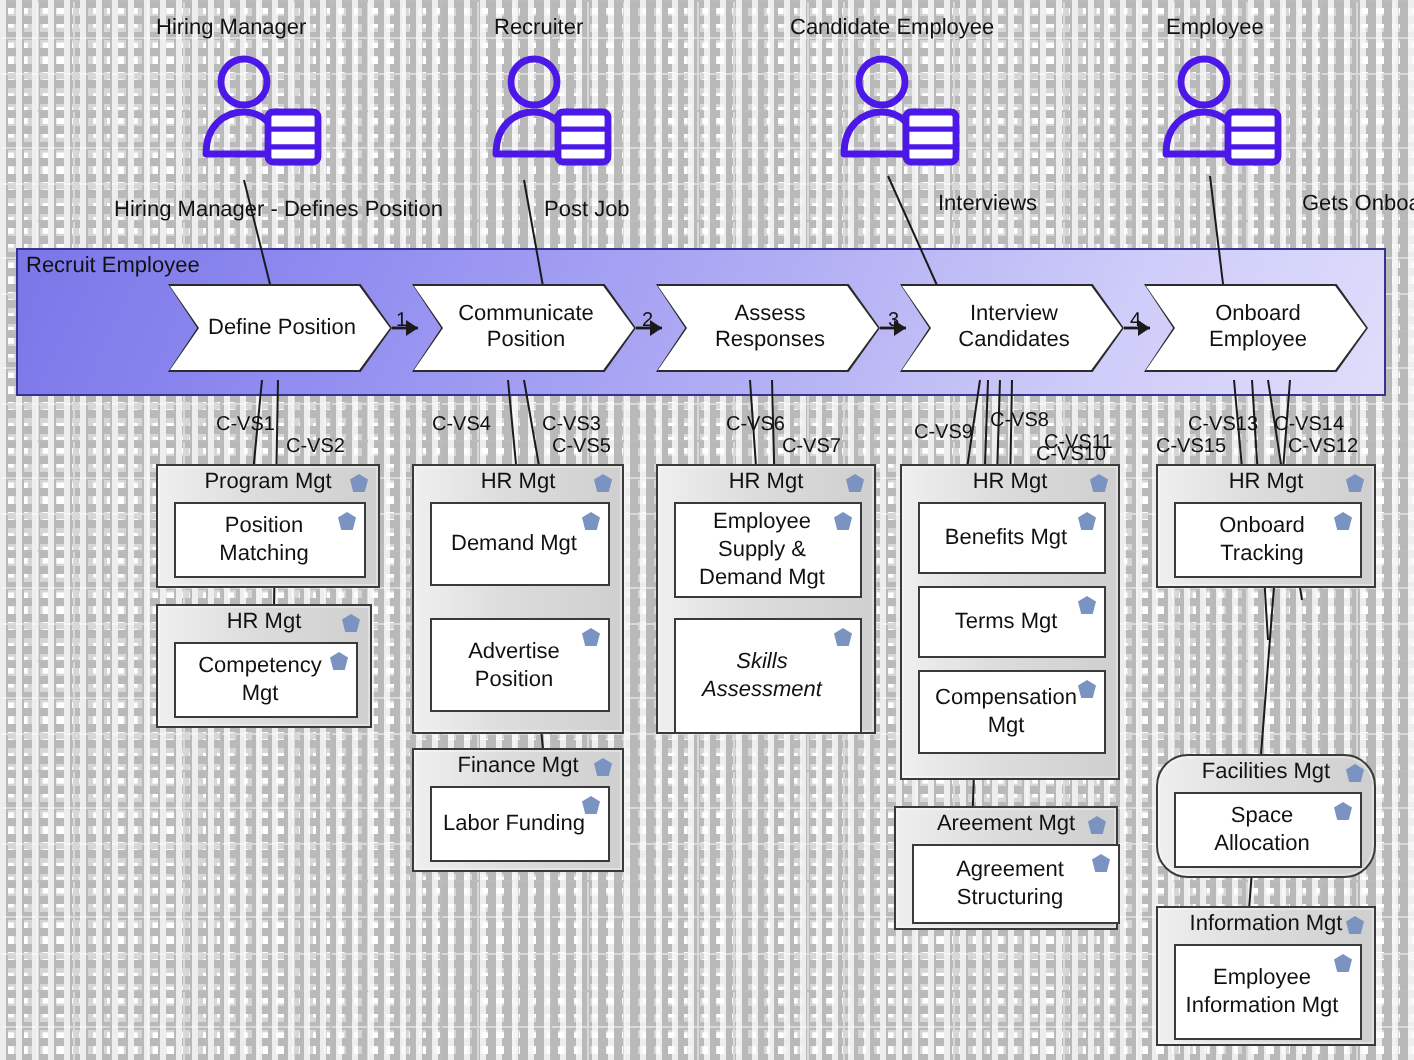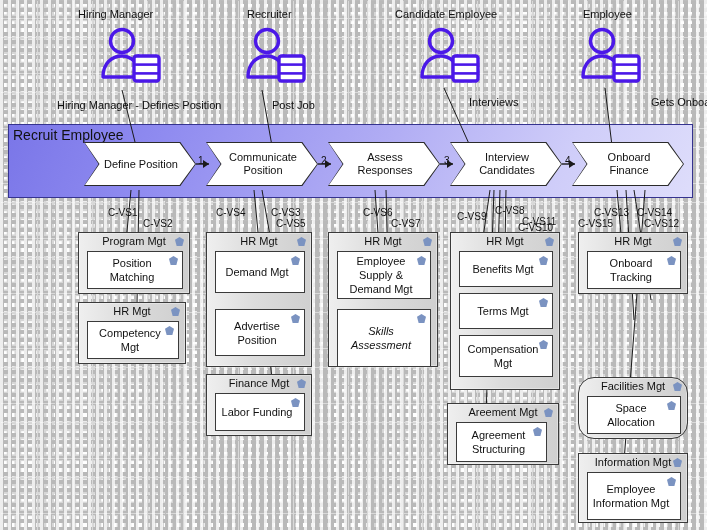--- a/index.html
+++ b/index.html
@@ -48,21 +48,21 @@
   .nohit{pointer-events:none;}
 
   
   #band{
     position:absolute;left:8px;top:124px;width:685px;height:74px;
     background:linear-gradient(115deg,#7a76e8 0%,#8f8bf0 22%,#b2aef4 55%,#cfcdf9 80%,#deddfb 100%);
     border:1px solid #35338f;
     box-sizing:border-box;
   }
   #band-title{
-    position:absolute;left:4px;top:2px;font-size:14px;color:#111;
+    position:absolute;left:4px;top:2px;font-size:11px;color:#111;
   }
   .chev-wrap{position:absolute;}
   .chev-shadow{
     position:absolute;width:112px;height:44px;
     background:#2b2b2b;
     clip-path:polygon(0 0, 86% 0, 100% 50%, 86% 100%, 0 100%, 13% 50%);
     -webkit-clip-path:polygon(0 0, 86% 0, 100% 50%, 86% 100%, 0 100%, 13% 50%);
   }
   .chev-inner{
     position:absolute;left:1px;top:1px;width:110px;height:42px;
@@ -199,21 +199,21 @@
       <div class="chev-inner">Assess Responses</div>
     </div>
     <div class="seq-num" style="left: 321px; top: 155px;">2</div>
     <div class="chev-wrap" style="left: 450px; top: 142px; pointer-events: auto;">
       <div class="chev-shadow"></div>
       <div class="chev-inner">Interview Candidates</div>
     </div>
     <div class="seq-num" style="left: 444px; top: 155px;">3</div>
     <div class="chev-wrap" style="left: 572px; top: 142px; pointer-events: auto;">
       <div class="chev-shadow"></div>
-      <div class="chev-inner">Onboard Finance</div>
+      <div class="chev-inner">Onboard Employee</div>
     </div>
     <div class="seq-num" style="left: 565px; top: 155px;">4</div>
   </div>
 
 <div class="layer nohit" id="vs-layer">
     <div class="vslabel" style="left: 108px; top: 207px;">C-VS1</div>
     <div class="vslabel" style="left: 143px; top: 218px;">C-VS2</div>
     <div class="vslabel" style="left: 216px; top: 207px;">C-VS4</div>
     <div class="vslabel" style="left: 271px; top: 207px;">C-VS3</div>
     <div class="vslabel" style="left: 276px; top: 218px;">C-VS5</div>
@@ -290,21 +290,21 @@
         <div class="badge" style="right: 4px; top: 4px;"></div>
       </div>
       <div class="capchild" style="left: 8px; top: 102px; width: 94px; height: 42px;">
         <span class="cap-child-label">Compensation Mgt</span>
         <div class="badge" style="right: 4px; top: 4px;"></div>
       </div>
     </div>
     <div class="capgroup" style="left: 447px; top: 403px; width: 112px; height: 62px; pointer-events: auto;">
       <div class="cap-title">Areement Mgt</div>
       <div class="badge" style="right: 5px; top: 4px;"></div>
-      <div class="capchild" style="left: 8px; top: 18px; width: 91px; height: 40px;">
+      <div class="capchild" style="left: 8px; top: 18px; width: 104px; height: 40px;">
         <span class="cap-child-label">Agreement Structuring</span>
         <div class="badge" style="right: 4px; top: 4px;"></div>
       </div>
     </div>
     <div class="capgroup" style="left: 578px; top: 232px; width: 110px; height: 62px; pointer-events: auto;">
       <div class="cap-title">HR Mgt</div>
       <div class="badge" style="right: 5px; top: 4px;"></div>
       <div class="capchild" style="left: 8px; top: 18px; width: 94px; height: 38px;">
         <span class="cap-child-label">Onboard Tracking</span>
         <div class="badge" style="right: 4px; top: 4px;"></div>

